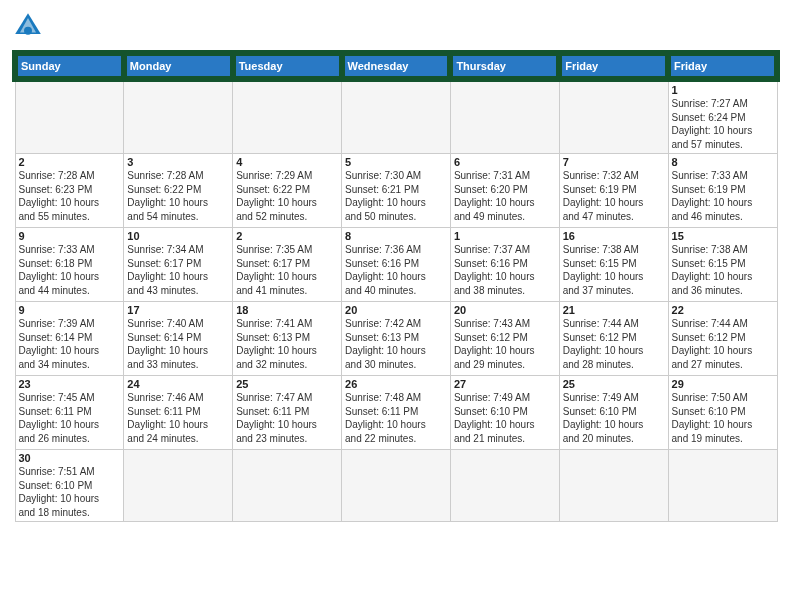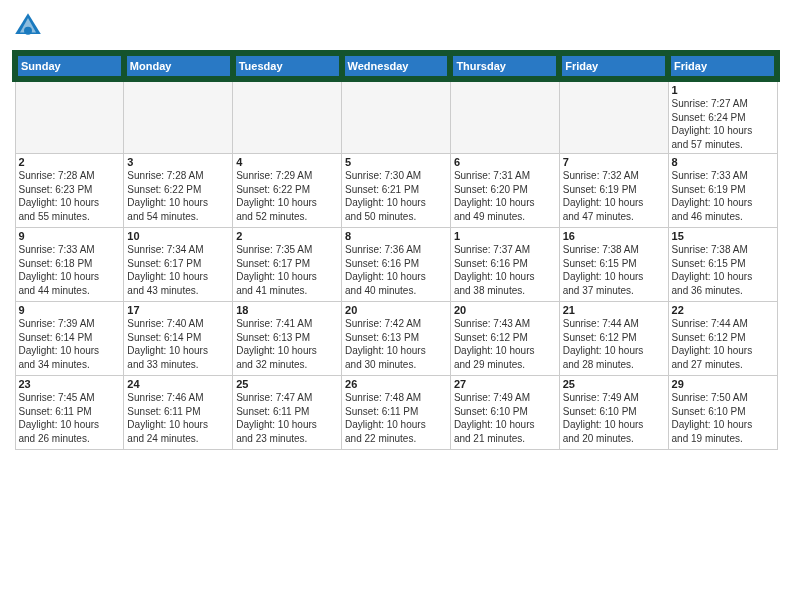--- a/index.html
+++ b/index.html
@@ -255,15 +255,27 @@
           </td>
           <td>
             <span class="day-number">25</span>
             <div class="cell-info">Sunrise: 7:49 AM<br>Sunset: 6:10 PM<br>Daylight: 10 hours<br>and 20 minutes.</div>
           </td>
           <td>
             <span class="day-number">29</span>
             <div class="cell-info">Sunrise: 7:50 AM<br>Sunset: 6:10 PM<br>Daylight: 10 hours<br>and 19 minutes.</div>
           </td>
         </tr>
+        <tr class="last-row">
+          <td>
+            <span class="day-number">30</span>
+            <div class="cell-info">Sunrise: 7:51 AM<br>Sunset: 6:10 PM<br>Daylight: 10 hours<br>and 18 minutes.</div>
+          </td>
+          <td class="empty"></td>
+          <td class="empty"></td>
+          <td class="empty"></td>
+          <td class="empty"></td>
+          <td class="empty"></td>
+          <td class="empty"></td>
+        </tr>
       </tbody>
   </table>
 </div>
 
 </body></html>

